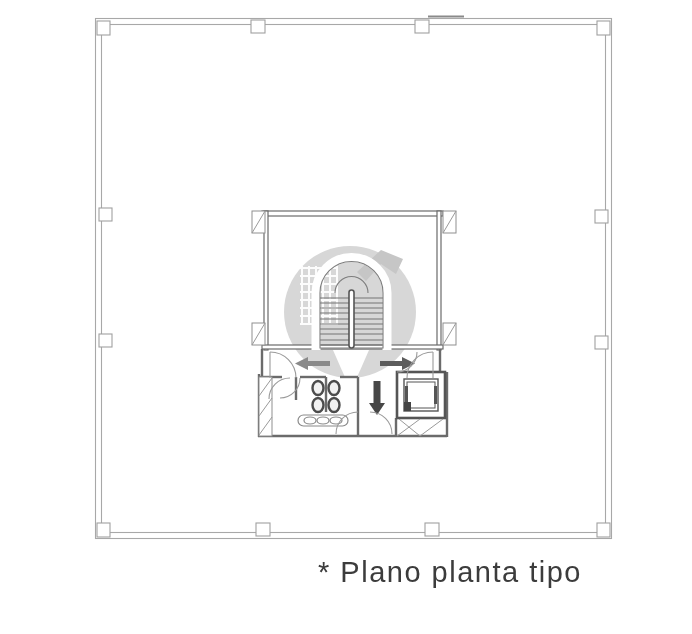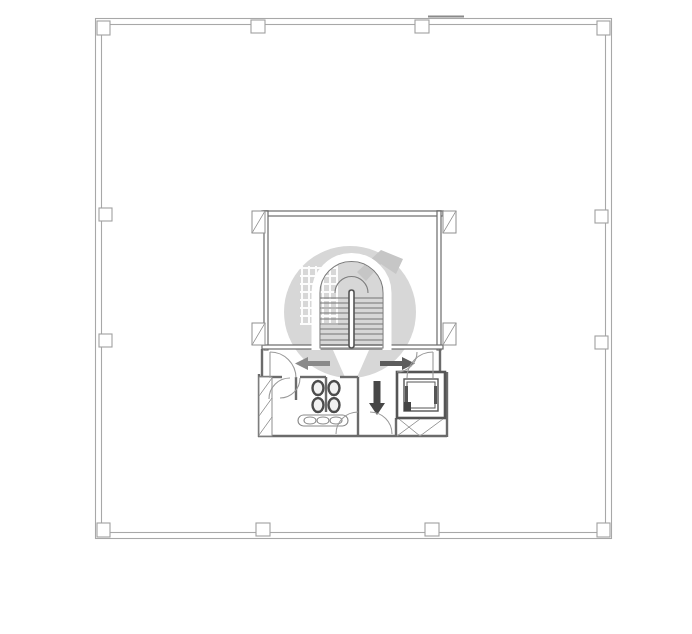--- a/index.html
+++ b/index.html
@@ -214,13 +214,14 @@
     <path class="doorarc" d="M433,352 A26,26 0 0 0 407,378"></path>
     <line class="doorarc" x1="433" y1="352" x2="433" y2="378"></line>
     <path class="doorarc" d="M290,378 A21,21 0 0 0 269,399"></path>
     <path class="doorarc" d="M300,378 A20,20 0 0 1 280,398"></path>
     <path class="doorarc" d="M336,434 A22,22 0 0 1 358,412"></path>
     <path class="doorarc" d="M392,434 A22,22 0 0 0 370,412"></path>
     <path class="doorarc" d="M397,372 A20,20 0 0 0 417,352"></path>
   </g>
 </svg>
 
+<div class="caption">* Plano planta tipo</div>
 </div>
 
 </body></html>

